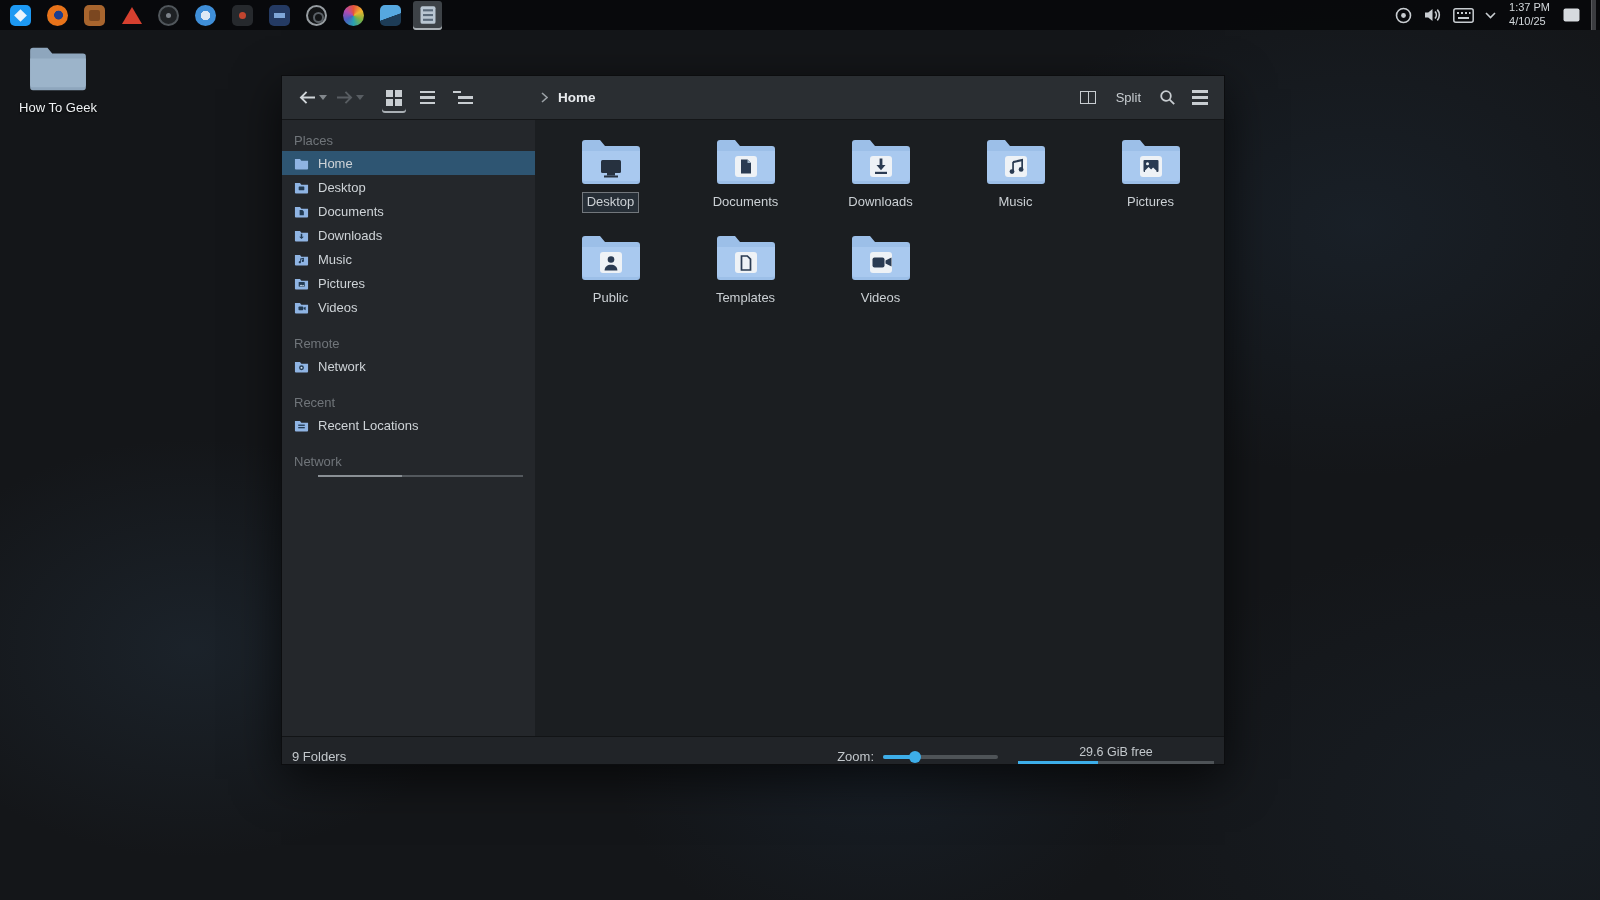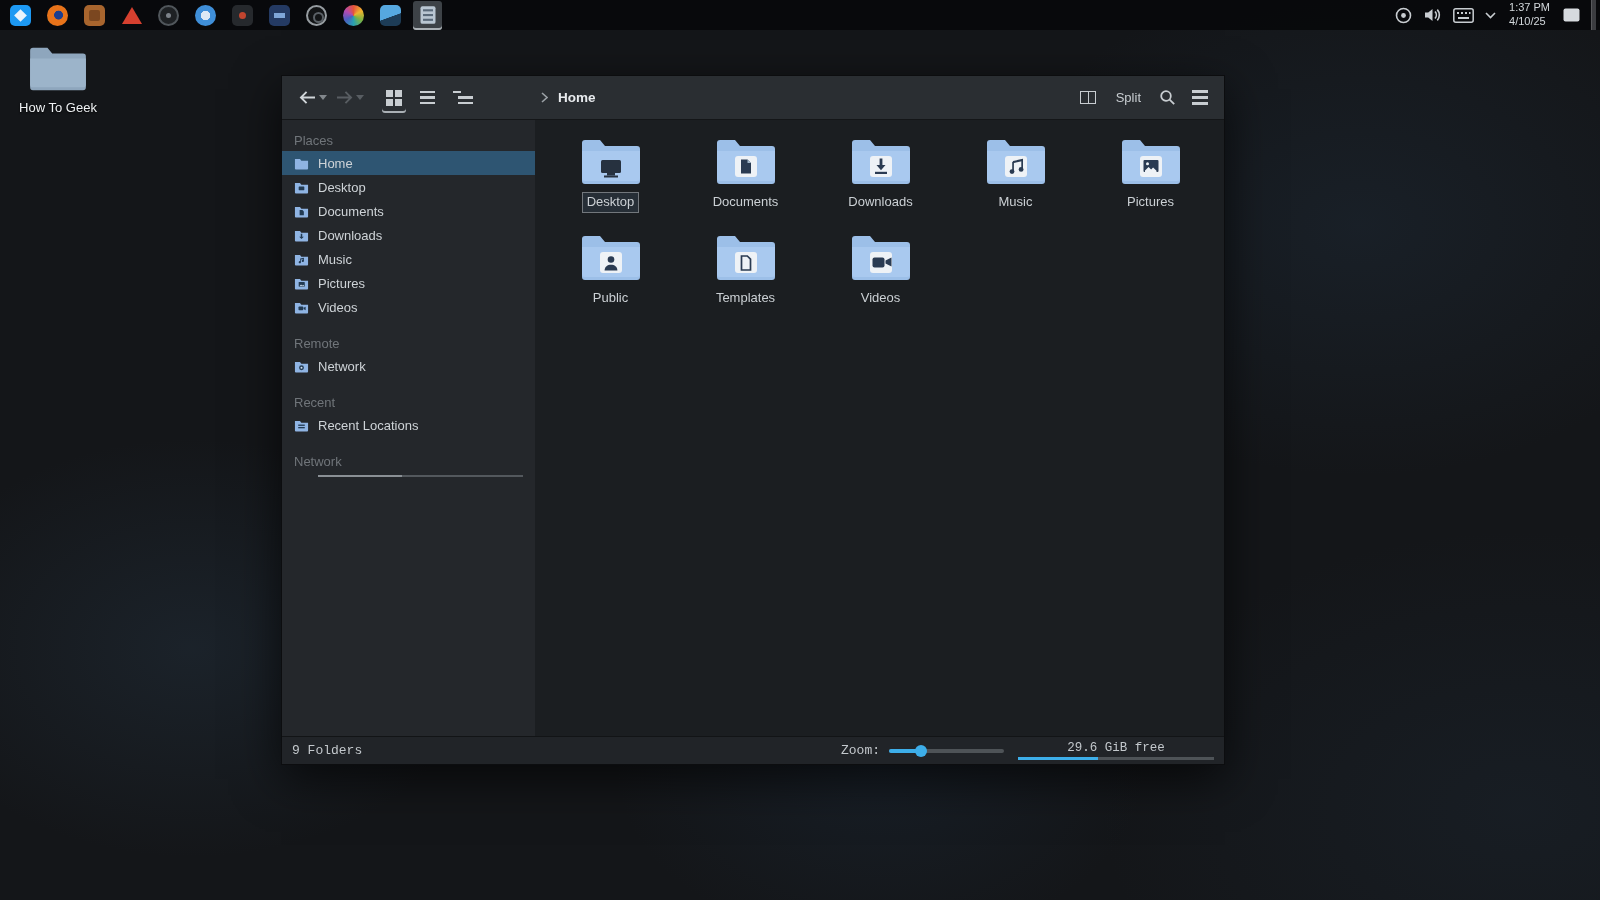--- a/index.html
+++ b/index.html
@@ -95,21 +95,21 @@
   .dev-bar { height:2px; margin:3px 12px 0 36px; background:#53585d; position:relative; }
   .dev-bar i { position:absolute; left:0; top:0; bottom:0; width:41%; background:#8a9095; }
 
   .mainview { flex:1 1 auto; background:#1b1e21; padding:10px 0 0 8px; position:relative; }
   .grid { display:grid; grid-template-columns:repeat(5, 135px); grid-auto-rows:96px; }
   .tile { display:flex; flex-direction:column; align-items:center; padding-top:5px; gap:3px; cursor:pointer; }
   .tile .lbl { font-size:13px; color:#cbd0d4; padding:0 4px 1px; border:1px solid transparent; line-height:1.35; }
   .tile.selected .lbl { border-color:#72777c; background:#262e36; }
 
   
-  .statusbar { height:28px; flex:0 0 auto; background:#212428; border-top:1px solid #121416; display:flex; align-items:center; padding:0 10px; font-size:13px; color:#c3c8cc; gap:10px;font-family:Liberation Mono, monospace; }
+  .statusbar { height:28px; flex:0 0 auto; background:#212428; border-top:1px solid #121416; display:flex; align-items:flex-end; padding:0 10px; font-size:13px; color:#c3c8cc; gap:16px; }
   .sb-spacer { flex:1; }
   .zoom { display:flex; align-items:center; gap:9px; }
   .slider { position:relative; width:115px; height:4px; background:#4e5357; border-radius:2px; cursor:pointer; }
   .slider .fill { position:absolute; left:0; top:0; bottom:0; width:28%; background:#3daee9; border-radius:2px; }
   .slider .thumb { position:absolute; left:28%; top:50%; transform:translate(-50%,-50%); width:12px; height:12px; border-radius:50%; background:#3daee9; }
   .capacity { width:196px; margin-left:4px; }
   .cap-text { text-align:center; font-size:12.5px; color:#c3c8cc; }
   .cap-bar { height:3px; background:#4e5357; margin-top:2px; position:relative; }
   .cap-bar i { position:absolute; left:0; top:0; bottom:0; width:41%; background:#3daee9; }
 </style>

